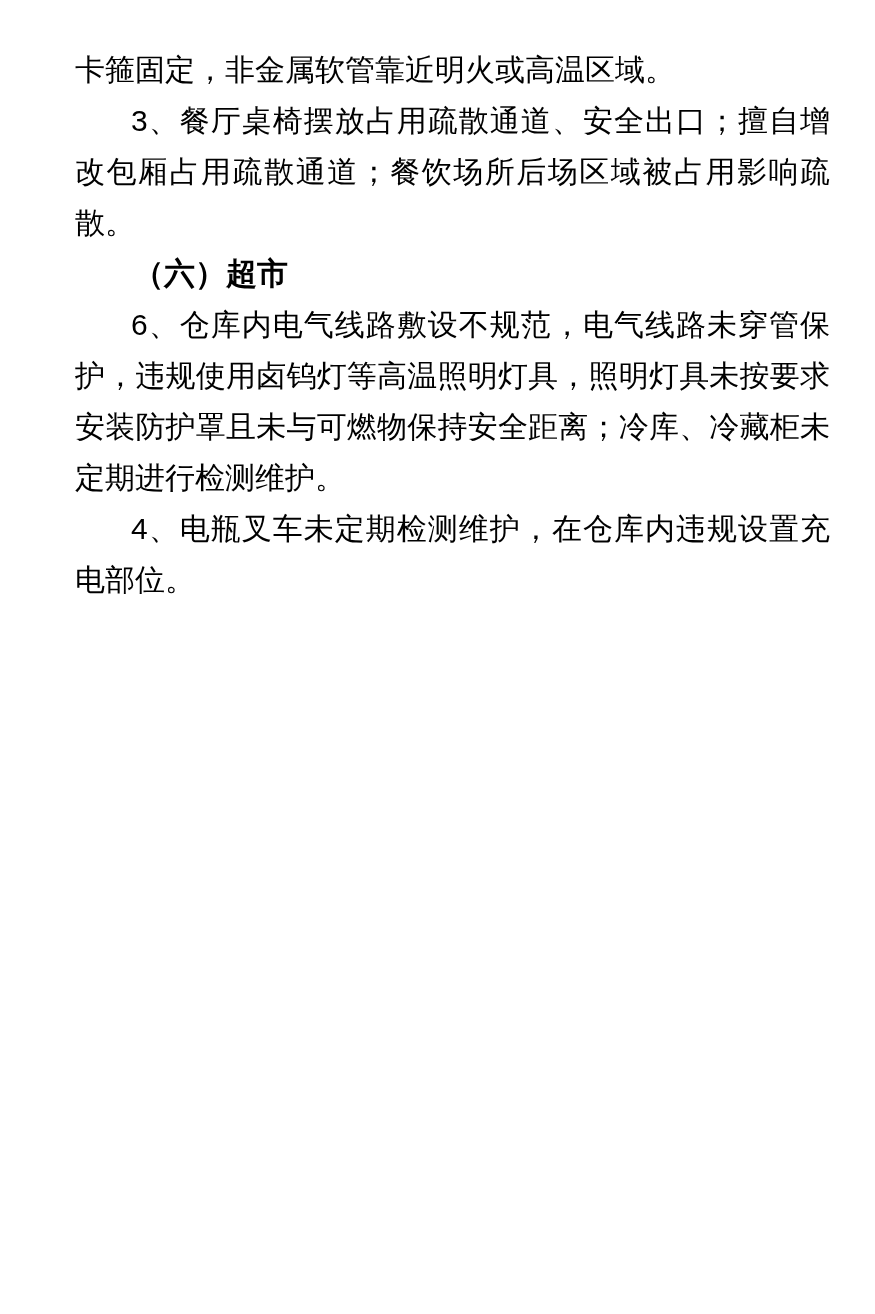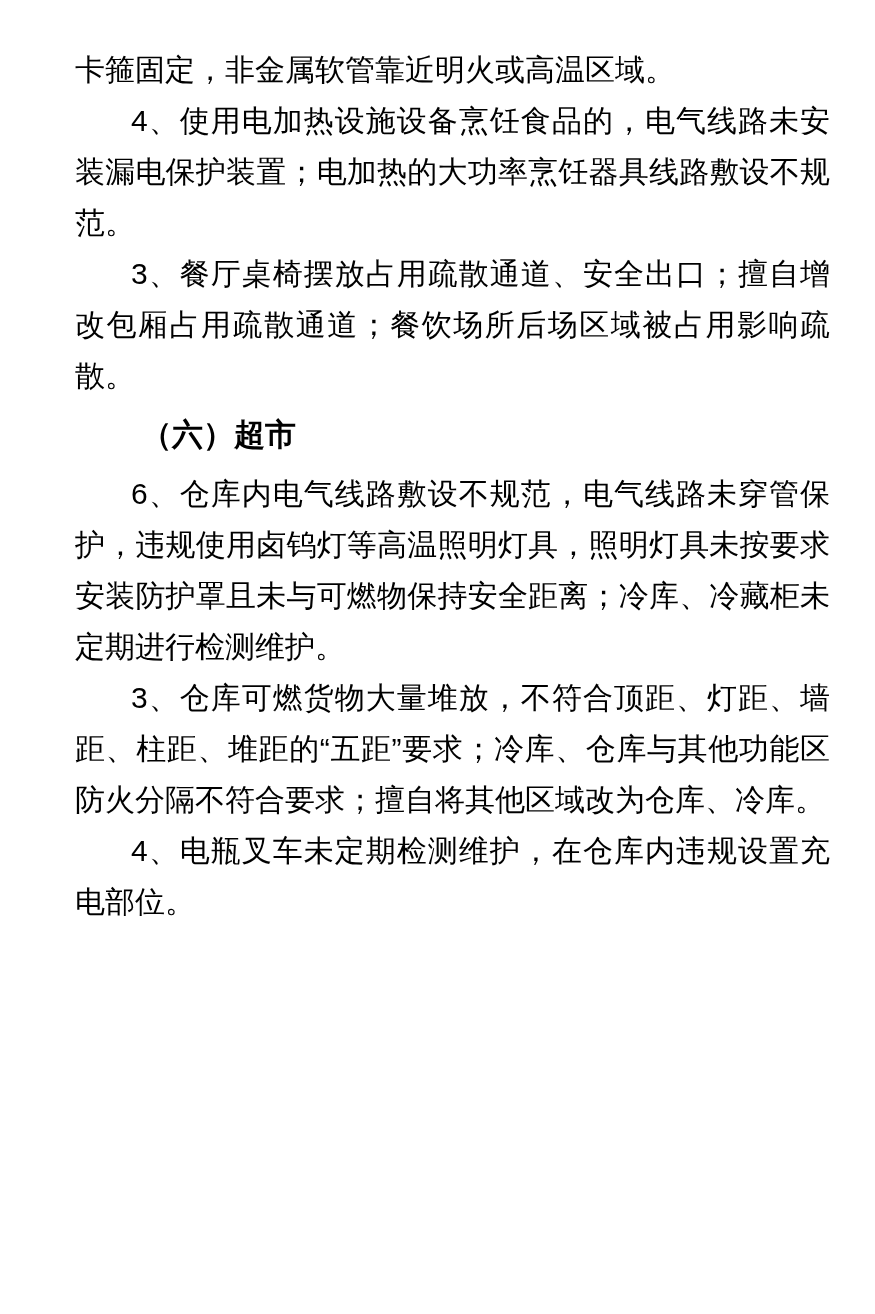--- a/index.html
+++ b/index.html
@@ -27,32 +27,30 @@
     line-height: 51px;
     text-align: justify;
     text-justify: inter-ideograph;
     color: #000000;
     word-break: break-all;
   }
   .para.indent {
     text-indent: 56px;
   }
   .heading {
-    margin: 8px;
+    margin: 0;
     font-size: 31px;
     line-height: 51px;
     font-weight: bold;
     text-indent: 58px;
     color: #000000;
   }
 </style>
 </head>
 <body>
 
 <div class="page">
   <p class="para">卡箍固定，非金属软管靠近明火或高温区域。</p>
-  <p class="para indent">4、使用电加热设施设备烹饪食品的，电气线路未安装漏电保护装置；电加热的大功率烹饪器具线路敷设不规范。</p>
   <p class="para indent">3、餐厅桌椅摆放占用疏散通道、安全出口；擅自增改包厢占用疏散通道；餐饮场所后场区域被占用影响疏散。</p>
   <p class="heading">（六）超市</p>
   <p class="para indent">6、仓库内电气线路敷设不规范，电气线路未穿管保护，违规使用卤钨灯等高温照明灯具，照明灯具未按要求安装防护罩且未与可燃物保持安全距离；冷库、冷藏柜未定期进行检测维护。</p>
-  <p class="para indent">3、仓库可燃货物大量堆放，不符合顶距、灯距、墙距、柱距、堆距的“五距”要求；冷库、仓库与其他功能区防火分隔不符合要求；擅自将其他区域改为仓库、冷库。</p>
   <p class="para indent">4、电瓶叉车未定期检测维护，在仓库内违规设置充电部位。</p>
 </div>
 
 </body></html>

